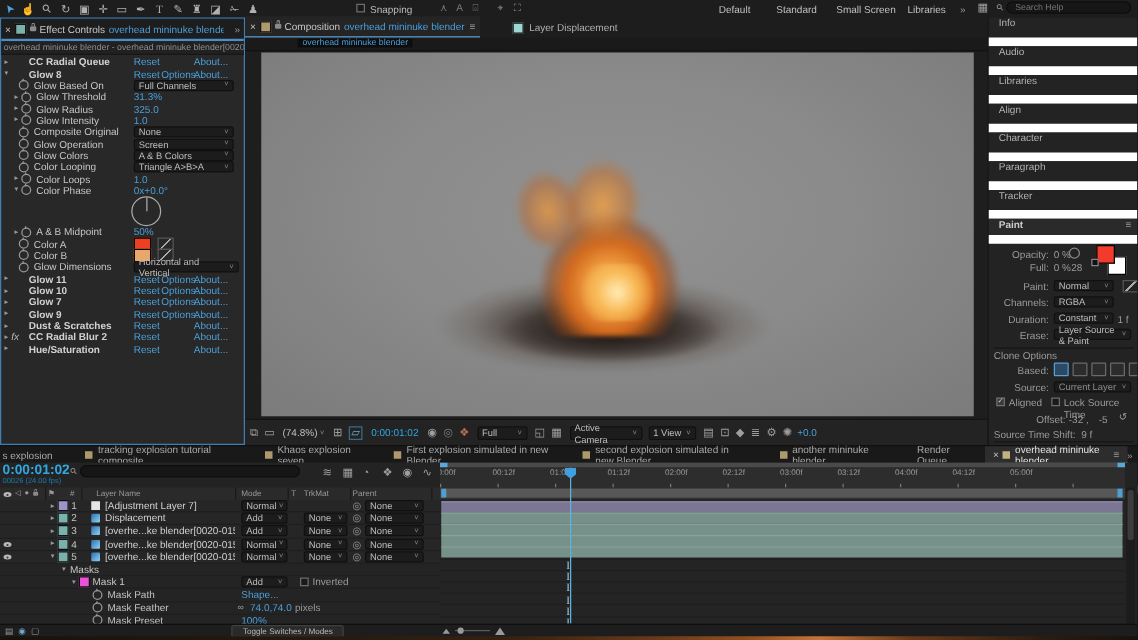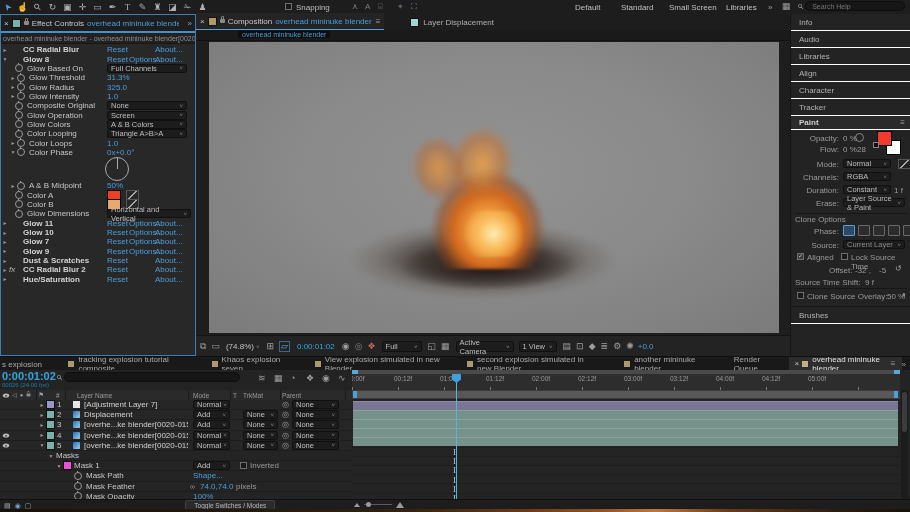--- a/index.html
+++ b/index.html
@@ -34,21 +34,21 @@
   
   #topbar{left:0;top:0;width:910px;height:14px;background:#1d1d1d;border-bottom:1px solid #121212}
   #ec-panel{left:0;top:14px;width:196px;height:342px;background:#282828;border:1px solid #3c7fb5;box-sizing:border-box}
   #viewer{left:196px;top:14px;width:594px;height:342px;background:#1e1e1e}
   #dock{left:790px;top:14px;width:120px;height:342px;background:#232323;border-left:1px solid #141414;box-sizing:border-box}
   #tabstrip{left:0;top:356px;width:910px;height:14px;background:#191919;border-top:1px solid #101010}
   #timeline{left:0;top:370px;width:910px;height:129px;background:#232323}
   #bottombar{left:0;top:499px;width:910px;height:10px;background:#1d1d1d;border-top:1px solid #101010}
   #deskstrip{left:0;top:509px;width:910px;height:3px;background:linear-gradient(90deg,#18120c 0%,#241a10 28%,#35220f 45%,#6a3a18 58%,#94501e 66%,#c4743a 72%,#6a3a18 80%,#2a1c10 92%,#18120c 100%)}
   .tool{width:15px;text-align:center;color:#b0b0b0;font-size:9px}
-  .panel-hdr{height:16px;border-bottom:1px solid #ffffff;display:flex;align-items:center;padding-left:8px;color:#b2b2b2;background:#232323}
+  .panel-hdr{height:16px;border-bottom:7px solid #ffffff;display:flex;align-items:flex-start;padding-left:8px;color:#b2b2b2;background:#232323}
   .tabbar{height:16px;background:#1d1d1d;display:flex;align-items:center}
   .ec-row{position:relative;height:9.35px;display:flex;align-items:center;color:#c6c6c6}
   .ec-val{position:absolute;left:106px}
   .lnk-reset{position:absolute;left:106px}
   .lnk-opt{position:absolute;left:128px}
   .lnk-about{position:absolute;left:154px}
   .ec-dd{position:absolute;left:106px;width:80px}
   .tl-row{position:relative;height:9.2px;border-bottom:1px solid #1e1e1e;background:#262626;display:flex;align-items:center}
   .tl-prop{background:#242424}
   .colsq{width:7px;height:7px;display:inline-block;border:1px solid #111}
@@ -116,21 +116,21 @@
       <span class="val nw" style="margin-left:3px;max-width:92px">overhead mininuke blender[0020-015</span>
       <span style="margin-left:auto;margin-right:3px;color:#9a9a9a">»</span>
     </div>
     <div class="f nw" style="height:10px;background:#212121;border-bottom:1px solid #171717;color:#8f8f8f;font-size:7px;padding-left:2px">overhead mininuke blender - overhead mininuke blender[0020-0150].exr</div>
 
     <div style="padding-top:1px">
 
       <div class="ec-row">
         <span class="ar">►</span>
           <span style="width:14px"></span>
-        <span class="bold">CC Radial Blur</span>
+        <span class="bold">CC Radial Queue</span>
         <span class="lnk lnk-reset">Reset</span>
         <span class="lnk lnk-about">About...</span>
       </div>
 
       <div class="ec-row">
         <span class="ar">▼</span>
           <span style="width:14px"></span>
         <span class="bold">Glow 8</span>
         <span class="lnk lnk-reset">Reset</span>
         <span class="lnk lnk-opt">Options...</span>
@@ -389,38 +389,41 @@
     <div class="panel-hdr">
         <span>Libraries</span>
       </div>
     <div class="panel-hdr">
         <span>Align</span>
       </div>
     <div class="panel-hdr">
         <span>Character</span>
       </div>
     <div class="panel-hdr">
+        <span>Paragraph</span>
+      </div>
+    <div class="panel-hdr">
         <span>Tracker</span>
       </div>
     <div class="panel-hdr" style="height:13px;background:#2a2a2a">
       <span style="font-weight:bold;color:#cdcdcd">Paint</span>
       <span style="margin-left:auto;margin-right:5px;color:#9a9a9a">≡</span>
     </div>
     <div style="position:relative;height:176px">
       <span class="plabel abs" style="top:4px">Opacity:</span>
       <span class="abs gray" style="left:52px;top:4px">0 %</span>
       <span class="abs" style="left:64px;top:3px;width:7px;height:7px;border:1px solid #888;border-radius:50%"></span>
-      <span class="plabel abs" style="top:15px">Flow:</span>
+      <span class="plabel abs" style="top:15px">Full:</span>
       <span class="abs gray" style="left:52px;top:15px">0 %</span>
       <span class="abs gray" style="left:66px;top:15px">28</span>
       <span class="abs" style="left:95px;top:10px;width:13px;height:13px;background:#fff;border:1px solid #000"></span>
       <span class="abs" style="left: 86px; top: 1px; width: 13px; height: 13px; border: 1px solid rgb(0, 0, 0); background: rgb(242, 59, 46);"></span>
       <span class="abs" style="left:82px;top:12px;width:4px;height:4px;background:#111;border:1px solid #888"></span>
 
-      <span class="plabel abs" style="top:30px">Mode:</span>
+      <span class="plabel abs" style="top:30px">Paint:</span>
       <div class="dd abs" style="left:52px;top:29px;width:48px">
           <span>Normal</span>
           <span class="caret">˅</span>
         </div>
       <span class="eyedrop abs" style="left:104px;top:29px"></span>
       <span class="plabel abs" style="top:43px">Channels:</span>
       <div class="dd abs" style="left:52px;top:42px;width:48px">
           <span>RGBA</span>
           <span class="caret">˅</span>
         </div>
@@ -431,21 +434,21 @@
         </div>
       <span class="abs gray" style="left:103px;top:56px">1 f</span>
       <span class="plabel abs" style="top:69px">Erase:</span>
       <div class="dd abs" style="left:52px;top:68px;width:62px">
           <span>Layer Source &amp; Paint</span>
           <span class="caret">˅</span>
         </div>
 
       <div class="abs" style="left:4px;top:83px;width:112px;border-top:1px solid #161616"></div>
       <span class="abs gray" style="left:4px;top:85px">Clone Options</span>
-      <span class="plabel abs" style="top:97px">Phase:</span>
+      <span class="plabel abs" style="top:97px">Based:</span>
       <span class="abs f" style="left:52px;top:95px">
         <span class="stamp active"></span>
         <span class="stamp"></span>
         <span class="stamp"></span>
         <span class="stamp"></span>
         <span class="stamp"></span>
       </span>
       <span class="plabel abs" style="top:111px">Source:</span>
       <div class="dd abs" style="left:52px;top:110px;width:62px;color:#8a8a8a">
           <span>Current Layer</span>
@@ -477,21 +480,21 @@
     <span class="f" style="margin-left:24px">
         <span class="tabsq"></span>
         <span style="color:#a8a8a8">tracking explosion tutorial composite</span>
       </span>
     <span class="f" style="margin-left:30px">
         <span class="tabsq"></span>
         <span style="color:#a8a8a8">Khaos explosion seven</span>
       </span>
     <span class="f" style="margin-left:28px">
         <span class="tabsq"></span>
-        <span style="color:#a8a8a8">View explosion simulated in new Blender</span>
+        <span style="color:#a8a8a8">First explosion simulated in new Blender</span>
       </span>
     <span class="f" style="margin-left:26px">
         <span class="tabsq"></span>
         <span style="color:#a8a8a8">second explosion simulated in new Blender</span>
       </span>
     <span class="f" style="margin-left:24px">
         <span class="tabsq"></span>
         <span style="color:#a8a8a8">another mininuke blender</span>
       </span>
     <span style="margin-left:28px;color:#a8a8a8">Render Queue</span>
@@ -663,21 +666,21 @@
       </div>
       <div class="tl-row tl-prop">
         <span class="sw abs" style="left:74px"></span>
         <span class="abs" style="left:86px">Mask Feather</span>
         <span class="abs gray" style="left:190px;font-size:7px">∞</span>
         <span class="val abs" style="left:200px">74.0,74.0</span>
         <span class="abs gray" style="left:236px">pixels</span>
       </div>
       <div class="tl-row tl-prop">
         <span class="sw abs" style="left:74px"></span>
-        <span class="abs" style="left:86px">Mask Opacity</span>
+        <span class="abs" style="left:86px">Mask Preset</span>
         <span class="val abs" style="left:193px">100%</span>
       </div>
       <div class="tl-row tl-prop">
         <span class="sw abs" style="left:74px"></span>
         <span class="abs" style="left:86px">Mask Expansion</span>
         <span class="val abs" style="left:193px">0.0</span>
         <span class="abs gray" style="left:208px">pixels</span>
       </div>
     </div>
 

